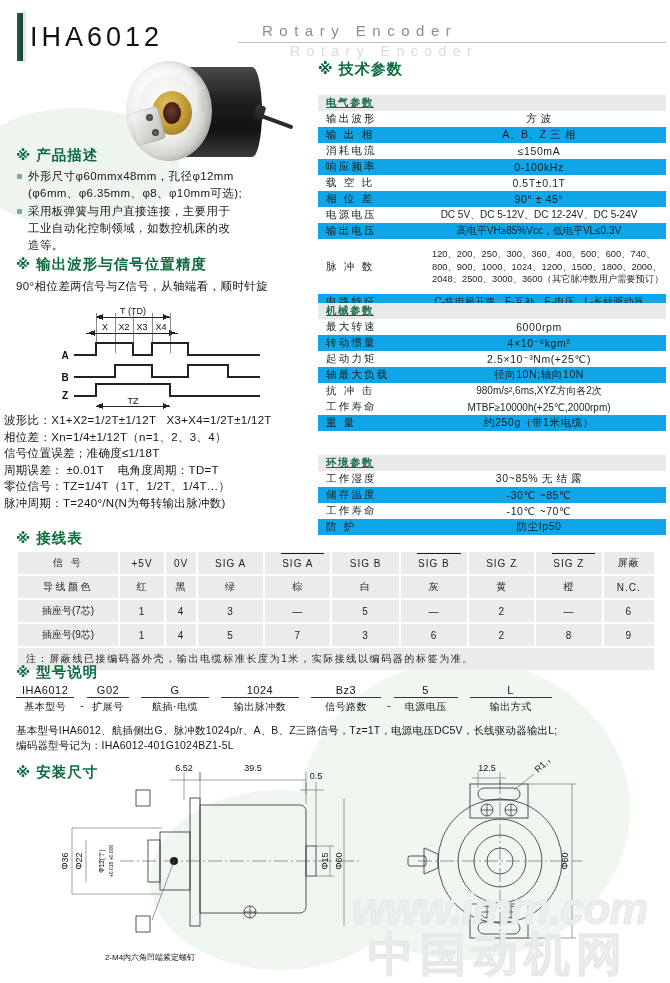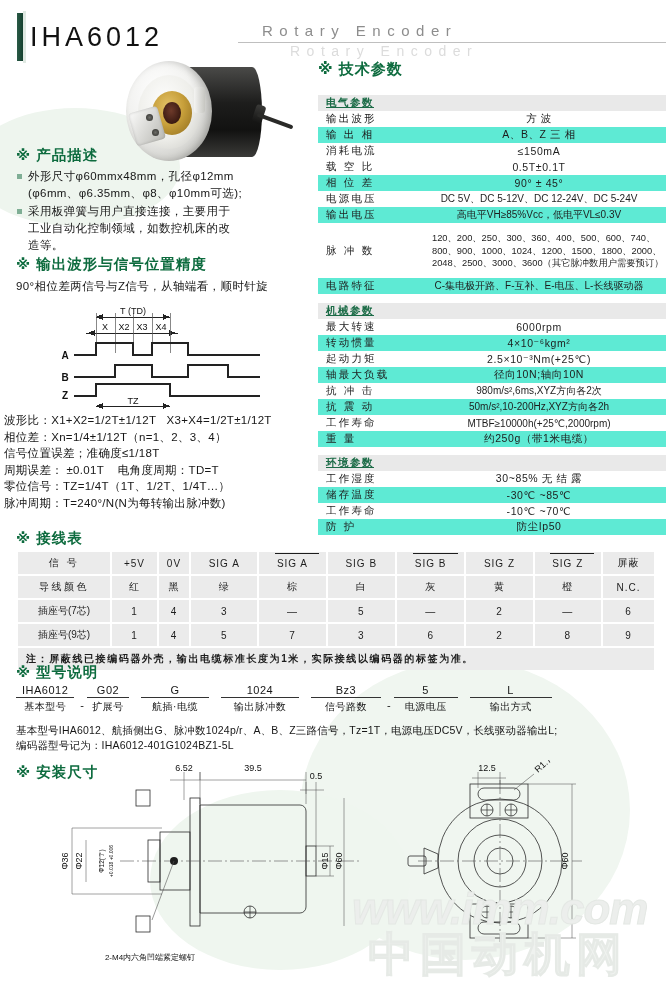--- a/index.html
+++ b/index.html
@@ -82,33 +82,33 @@
   .formulas div{white-space:pre;}
 
   
   .wave-svg{position:absolute;left:60px;top:303px;z-index:6;}
 
   
   .ptable{position:absolute;left:318px;width:348px;z-index:6;
     font-size:10.5px;color:#1d1d1d;border-collapse:collapse;}
   .ptable td{padding:1px 0;vertical-align:middle;}
   .ptable tr.band td{background:#e9e9e9;text-decoration:underline;}
-  .ptable tr.alt td{background:#5eead4;}
+  .ptable tr.alt td{background:#0ea5e9;}
   .ptable .lbl{width:86px;padding-left:8px;letter-spacing:2.2px;white-space:nowrap;font-size:10.5px;}
   .ptable .val{text-align:center;letter-spacing:.6px;font-size:10.5px;}
   .ptable .grp{font-weight:bold;color:#1b6b46;letter-spacing:1.5px;padding-left:8px;}
   .ptable .val.small{font-size:9.3px;line-height:12.5px;letter-spacing:0;text-align:left;padding-left:20px;}
   .ptable .val.tight{letter-spacing:0;font-size:10px;}
 
   
   .wtable{position:absolute;left:16px;top:550px;width:640px;z-index:6;border-collapse:separate;
     border-spacing:2px;font-size:10px;color:#1d1d1d;}
   .wtable td{background:#ebebeb;text-align:center;padding:4px 0;letter-spacing:1px;white-space:nowrap;}
   .wtable td.hd{letter-spacing:2.5px;}
-  .wtable td.note{text-align:left;padding-left:8px;letter-spacing:1.6px;font-weight:bold;}
+  .wtable td.note{text-align:left;padding-left:8px;letter-spacing:1.6px;}
   .ovl{position:relative;}
   .ovl::before{content:"";position:absolute;left:24%;right:10%;top:1px;height:1px;background:#1d1d1d;}
 
   
   .mcode{position:absolute;left:16px;top:684px;z-index:6;font-size:11px;color:#161616;}
   .mcode .row{display:flex;align-items:flex-end;}
   .mcode .fld{text-align:center;margin-right:6px;}
   .mcode .fld .v{border-bottom:1px solid #333;padding:0 6px 1px 6px;display:block;
     min-width:30px;letter-spacing:.5px;}
   .mcode .fld .k{display:block;font-size:10px;margin-top:2px;letter-spacing:.5px;}
@@ -241,20 +241,24 @@
           <td class="val">方    波</td>
         </tr>
     <tr class="alt">
           <td class="lbl">输 出 相</td>
           <td class="val">A、B、Z 三 相</td>
         </tr>
     <tr>
           <td class="lbl">消耗电流</td>
           <td class="val">≤150mA</td>
         </tr>
+    <tr class="alt">
+          <td class="lbl">响应频率</td>
+          <td class="val">0-100kHz</td>
+        </tr>
     <tr>
           <td class="lbl">载 空 比</td>
           <td class="val">0.5T±0.1T</td>
         </tr>
     <tr class="alt">
           <td class="lbl">相 位 差</td>
           <td class="val">90° ± 45°</td>
         </tr>
     <tr>
           <td class="lbl">电源电压</td>
@@ -299,24 +303,20 @@
           <td class="val">2.5×10⁻³Nm(+25℃)</td>
         </tr>
     <tr class="alt">
           <td class="lbl">轴最大负载</td>
           <td class="val">径向10N;轴向10N</td>
         </tr>
     <tr>
           <td class="lbl">抗 冲 击</td>
           <td class="val tight">980m/s²,6ms,XYZ方向各2次</td>
         </tr>
-    <tr class="alt">
-          <td class="lbl">抗 震 动</td>
-          <td class="val tight">50m/s²,10-200Hz,XYZ方向各2h</td>
-        </tr>
     <tr>
           <td class="lbl">工作寿命</td>
           <td class="val tight">MTBF≥10000h(+25℃,2000rpm)</td>
         </tr>
     <tr class="alt">
           <td class="lbl">重    量</td>
           <td class="val">约250g（带1米电缆）</td>
         </tr>
   </tbody>
     </table>
@@ -342,21 +342,21 @@
           <td class="lbl">防    护</td>
           <td class="val">防尘Ip50</td>
         </tr>
   </tbody>
     </table>
 
   <div class="sec" style="left:16px;top:529px;">※ 接线表</div>
   <table class="wtable">
     <tbody>
         <tr>
-      <td class="hd" style="width:92px;margin-top:21px;">信  号</td>
+      <td class="hd" style="width:100px;margin-top:21px;">信  号</td>
       <td>+5V</td>
       <td>0V</td>
       <td>SIG A</td>
       <td class="ovl">SIG A</td>
       <td>SIG B</td>
       <td class="ovl">SIG B</td>
       <td>SIG Z</td>
       <td class="ovl">SIG Z</td>
       <td>屏蔽</td>
     </tr>

